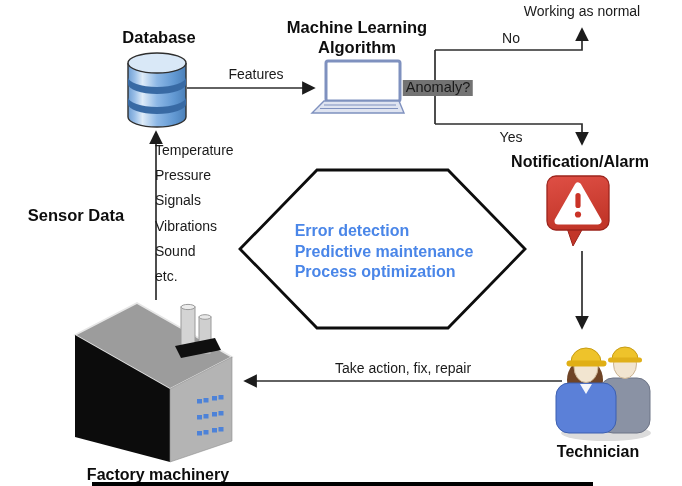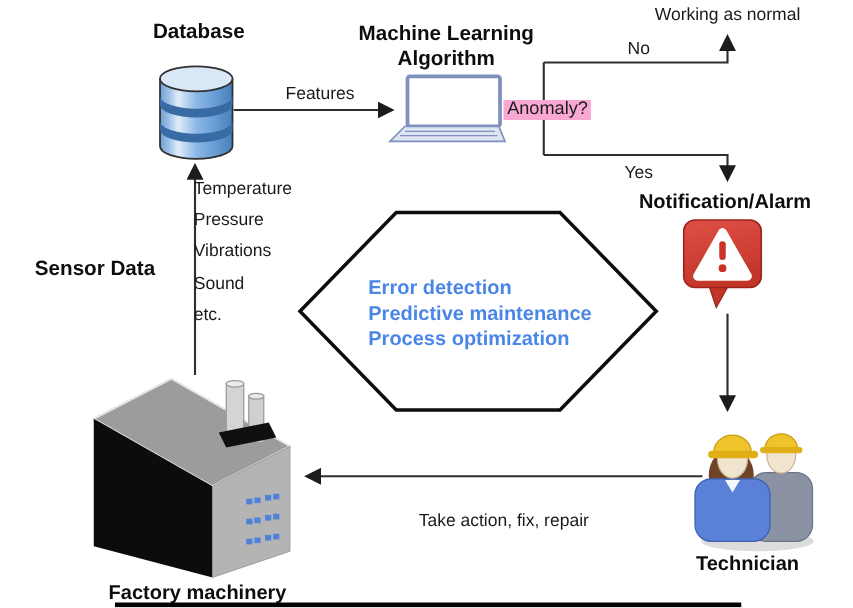--- a/index.html
+++ b/index.html
@@ -5,21 +5,21 @@
   html,body{margin:0;padding:0;background:#fff;}
   .canvas{
     position:relative;width:682px;height:486px;background:#ffffff;
     font-family:"Liberation Sans",sans-serif;overflow:hidden;color:#111;
   }
   .canvas svg{position:absolute;left:0;top:0;}
   .lbl{position:absolute;transform:translateX(-50%);white-space:nowrap;
        font-size:14px;color:#1a1a1a;line-height:1.1;}
   .lbl.bold{font-weight:bold;font-size:16px;color:#0d0d0d;text-align:right;}
   .lbl.title{font-weight:bold;font-size:16.5px;color:#0d0d0d;text-align:center;line-height:19.5px;}
-  .lbl.masked{background:#f9a8d4;padding:0 3px;font-size:14.5px;}
+  .lbl.masked{background:#737373;padding:0 3px;font-size:14.5px;}
   .sensor-list{position:absolute;left:155px;top:138px;width:92px;text-align:left;
        font-size:14px;line-height:25.2px;color:#1a1a1a;}
   .hex-text{position:absolute;left:384px;top:221px;transform:translateX(-50%);
        font-weight:bold;font-size:16px;line-height:20.5px;
        color:#4a86e8;white-space:nowrap;}
   .bottom-bar{position:absolute;left:92px;top:482px;width:501px;height:4px;background:#000;}
 </style>
 </head>
 <body>
 
@@ -115,45 +115,46 @@
 
       <ellipse cx="29" cy="44" rx="18" ry="21" fill="#6f4426"></ellipse>
       <rect x="0" y="47" width="60" height="50" rx="13" fill="#5b80d8" stroke="#3c5fb0" stroke-width="1"></rect>
       <polygon points="24,48 36,48 30,58" fill="#f4f6fb"></polygon>
       <ellipse cx="30" cy="31" rx="12" ry="15.5" fill="#f2e5d0" stroke="#cbb494" stroke-width="1"></ellipse>
       <path d="M15,26 A15,14 0 0 1 45,26 Z" fill="#eec32b" stroke="#c79c12" stroke-width="1"></path>
       <rect x="10.5" y="24.5" width="40" height="6" rx="3" fill="#e0af15"></rect>
     </g>
   </svg>
 
-  <div class="lbl title" style="left:159px;top:16px;">Database</div>
+  <div class="lbl title" style="left:159px;top:28px;">Database</div>
   <div class="lbl title" style="left:357px;top:18px;">
     <div>Machine Learning</div>
     <div>Algorithm</div>
   </div>
   <div class="lbl" style="left:256px;top:67px;">Features</div>
   <div class="lbl masked" style="left:438px;top:80px;">Anomaly?</div>
   <div class="lbl" style="left:511px;top:31px;">No</div>
   <div class="lbl" style="left:582px;top:4px;">Working as normal</div>
   <div class="lbl" style="left:511px;top:130px;text-align:center;">Yes</div>
   <div class="lbl bold" style="left:580px;top:153px;">Notification/Alarm</div>
   <div class="lbl bold" style="left:76px;top:206px;font-size:16.5px;">Sensor Data</div>
 
   <div class="sensor-list">
     <div>Temperature</div>
     <div>Pressure</div>
+    <div>Signals</div>
     <div>Vibrations</div>
     <div>Sound</div>
     <div>etc.</div>
   </div>
 
   <div class="hex-text">
     <div>Error detection</div>
     <div>Predictive maintenance</div>
     <div>Process optimization</div>
   </div>
 
-  <div class="lbl" style="left:403px;top:361px;margin-top:48px;">Take action, fix, repair</div>
+  <div class="lbl" style="left:403px;top:361px;">Take action, fix, repair</div>
   <div class="lbl bold" style="left:598px;top:443px;">Technician</div>
   <div class="lbl bold" style="left:158px;top:466px;">Factory machinery</div>
 
   <div class="bottom-bar"></div>
 </div>
 
 </body></html>

